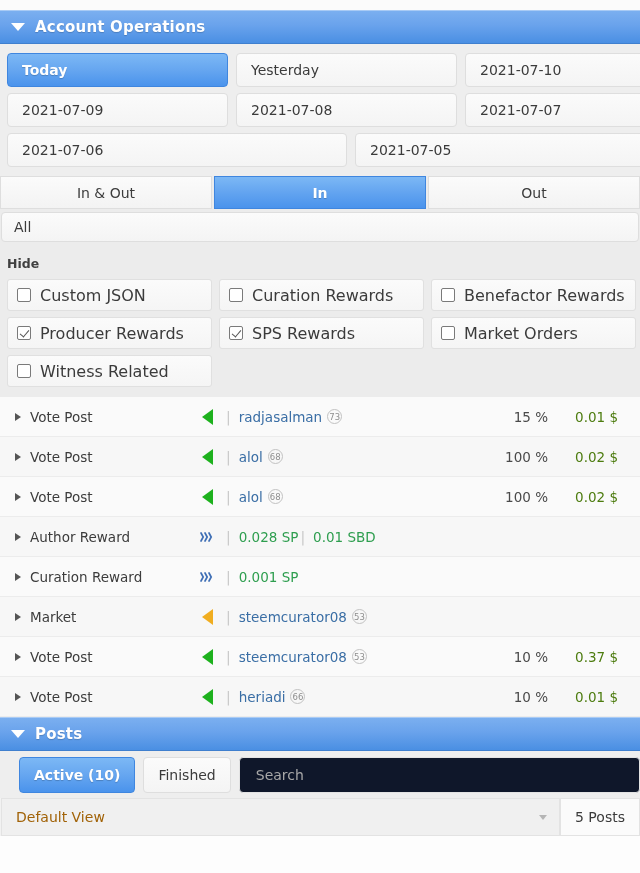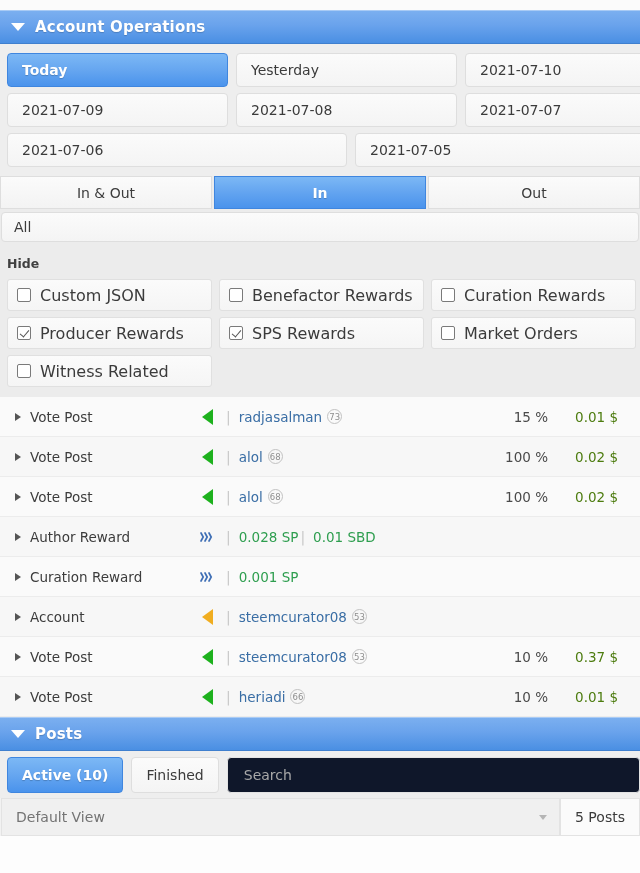--- a/index.html
+++ b/index.html
@@ -167,42 +167,42 @@
     margin-left: 5px; vertical-align: middle;
   }
   .amt-green { color: #2e9e4f; }
   .op-mid { flex: 1 1 auto; display: flex; align-items: center; }
   .op-pct { width: 90px; text-align: right; flex: 0 0 auto; color: #4a4a4a; }
   .op-val { width: 92px; text-align: right; padding-right: 22px; flex: 0 0 auto; color: #4d7c0f; }
 
   
   .posts-tabs { display: flex; gap: 8px; padding: 6px 0 5px 7px; background: #eeeeee; }
   .posts-tabs .btn { height: 36px; flex: 0 0 auto; }
-  .tab-active { flex: 0 0 221px; justify-content: flex-start; }
+  .tab-active { flex: 0 0 221px; justify-content: flex-start; margin-left: 12px; }
   .tab-finished { flex: 0 0 221px; }
   .searchbox {
     flex: 1 1 auto;
     height: 36px;
     background: #0f172a;
     border: 1px solid #e3e3e3;
     border-radius: 4px;
     display: flex; align-items: center;
     padding-left: 16px;
     font-size: 14px;
     color: #a8a8a8;
   }
   .view-row { display: flex; align-items: stretch; background: #f2f2f2; height: 38px; }
   .view-select {
     flex: 1 1 auto;
     background: #f0f0f0;
     border: 1px solid #e3e3e3;
     margin: 0 0 0 1px;
     display: flex; align-items: center; justify-content: space-between;
     padding: 0 12px 0 14px;
-    font-size: 14px; color: #737373;
+    font-size: 14px; color: #a16207;
   }
   .mini-caret {
     width: 0; height: 0;
     border-left: 4px solid transparent;
     border-right: 4px solid transparent;
     border-top: 5px solid #b5b5b5;
   }
   .posts-count {
     flex: 0 0 80px;
     background: #fbfbfb;
@@ -254,25 +254,25 @@
   <div class="block">
     <div class="block-label">Hide</div>
     <div class="cb-grid">
       <div class="cb-row">
         <div class="cb">
           <span class="box"></span>
           <span>Custom JSON</span>
         </div>
         <div class="cb">
           <span class="box"></span>
+          <span>Curation Rewards</span>
+        </div>
+        <div class="cb">
+          <span class="box"></span>
           <span>Benefactor Rewards</span>
-        </div>
-        <div class="cb">
-          <span class="box"></span>
-          <span>Curation Rewards</span>
         </div>
       </div>
       <div class="cb-row">
         <div class="cb">
           <span class="box checked"></span>
           <span>Producer Rewards</span>
         </div>
         <div class="cb">
           <span class="box checked"></span>
           <span>SPS Rewards</span>
@@ -371,21 +371,21 @@
         </span>
         <span class="pipe">|</span>
         <span class="amt-green">0.001 SP</span>
       </span>
       <span class="op-pct"></span>
       <span class="op-val"></span>
     </div>
 
     <div class="op-row">
       <span class="caret-right"></span>
-      <span class="op-name">Account</span>
+      <span class="op-name">Market</span>
       <span class="op-mid">
         <span class="op-icon-wrap">
             <span class="tri-left orange"></span>
           </span>
         <span class="pipe">|</span>
         <span class="user">steemcurator08</span>
         <span class="rep">53</span>
       </span>
       <span class="op-pct"></span>
       <span class="op-val"></span>

